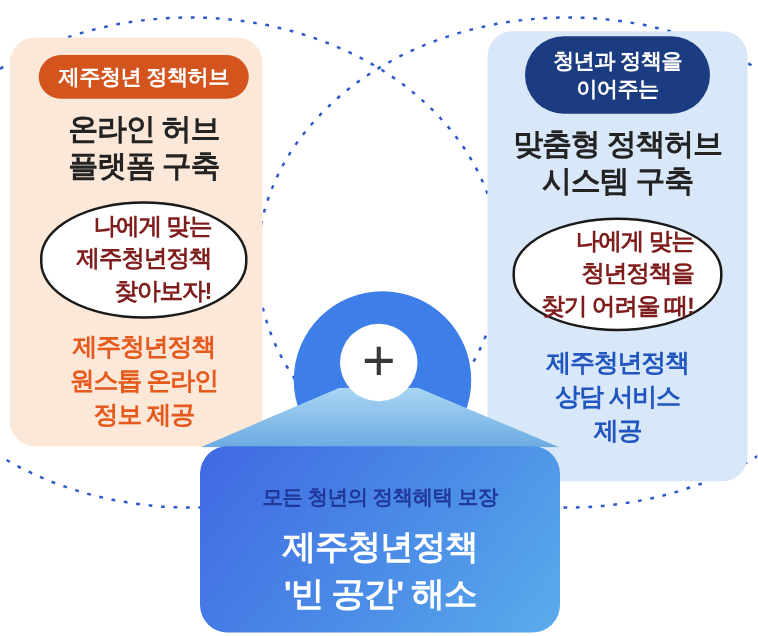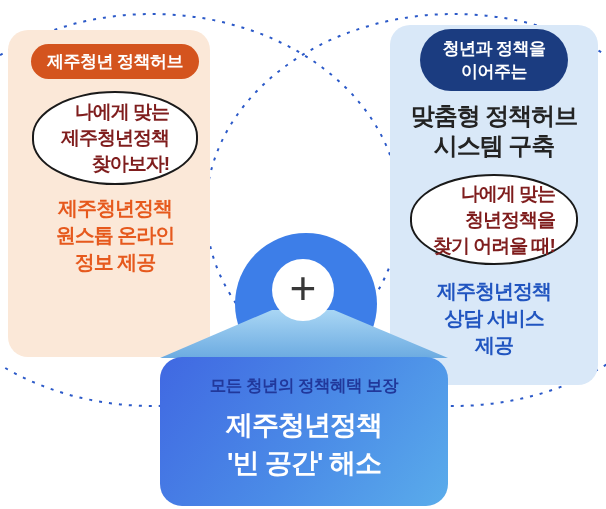--- a/index.html
+++ b/index.html
@@ -108,21 +108,21 @@
     z-index: 2;
     left: 160px; top: 357px;
     width: 288px; height: 149px;
     border-radius: 22px;
     background: linear-gradient(128deg, #4068E2 0%, #4B8CE7 55%, #5AACEB 100%);
     display: flex;
     flex-direction: column;
     align-items: center;
   }
   .result-subtitle {
-    margin-top: 18px;
+    margin-top: 30px;
     font-size: 16.5px;
     font-weight: 800;
     color: #21389B;
     letter-spacing: -0.5px;
   }
   .result-title {
     margin-top: 9px;
     font-size: 27px;
     line-height: 38px;
     font-weight: 800;
@@ -152,20 +152,22 @@
 
 <div class="stage">
 
   <svg class="arcs" width="606" height="509" viewBox="0 0 606 509">
     <ellipse cx="152" cy="210" rx="248" ry="196" fill="none" stroke="#2B59C8" stroke-width="2" stroke-dasharray="3 7"></ellipse>
     <ellipse cx="454" cy="210" rx="248" ry="196" fill="none" stroke="#2B59C8" stroke-width="2" stroke-dasharray="3 7"></ellipse>
   </svg>
 
   <div class="card card-left">
     <div class="badge badge-orange">제주청년 정책허브</div>
+    <h2 class="card-title">온라인 허브
+플랫폼 구축</h2>
     <div class="bubble bubble-left">나에게 맞는
 제주청년정책
 찾아보자!</div>
     <div class="highlight highlight-orange">제주청년정책
 원스톱 온라인
 정보 제공</div>
   </div>
 
   <div class="card card-right">
     <div class="badge badge-navy">청년과 정책을

